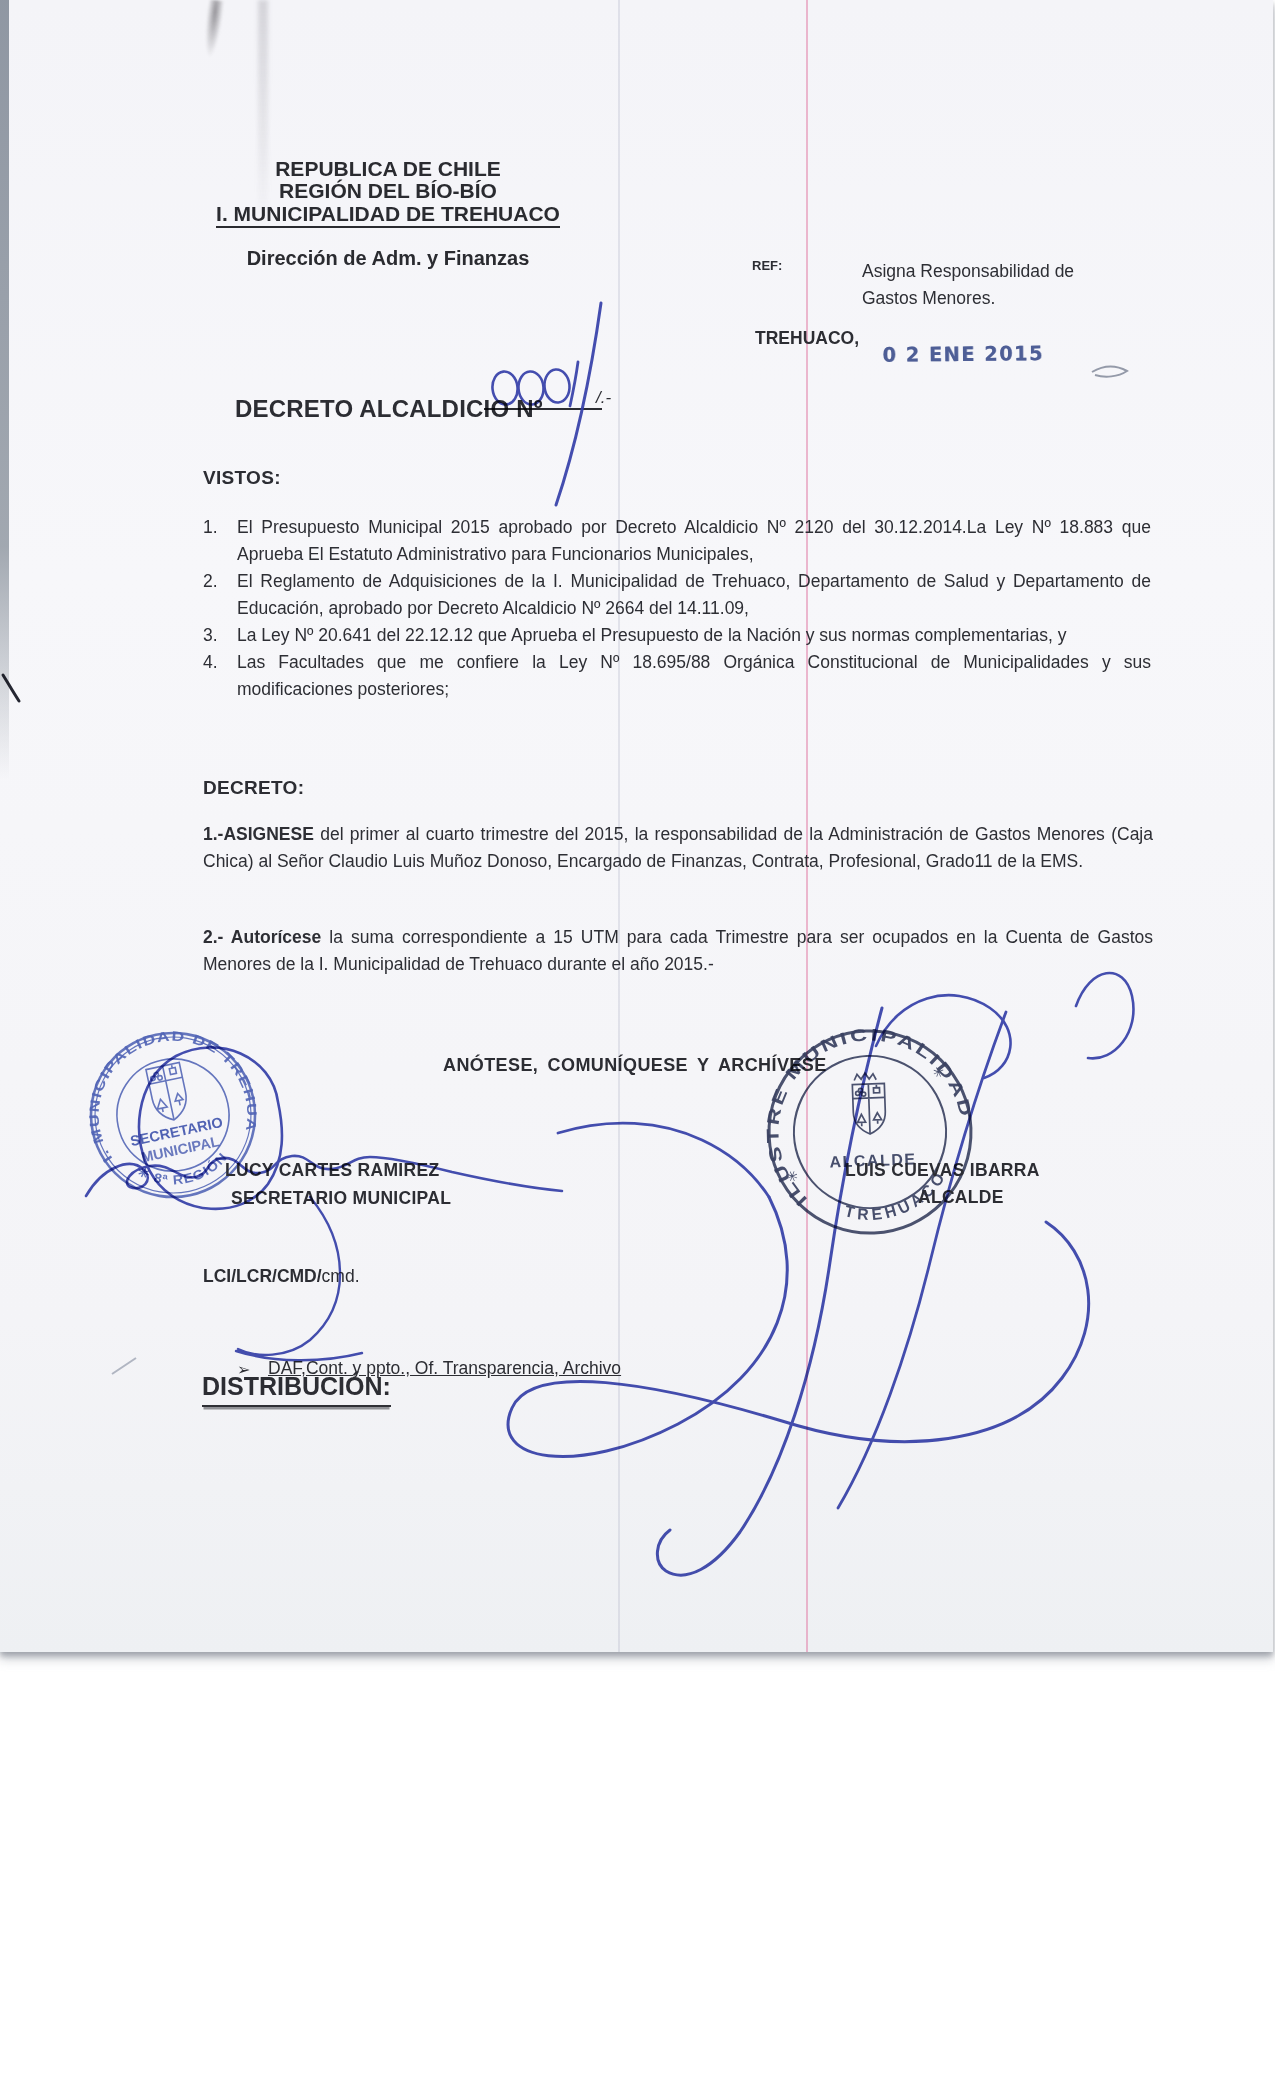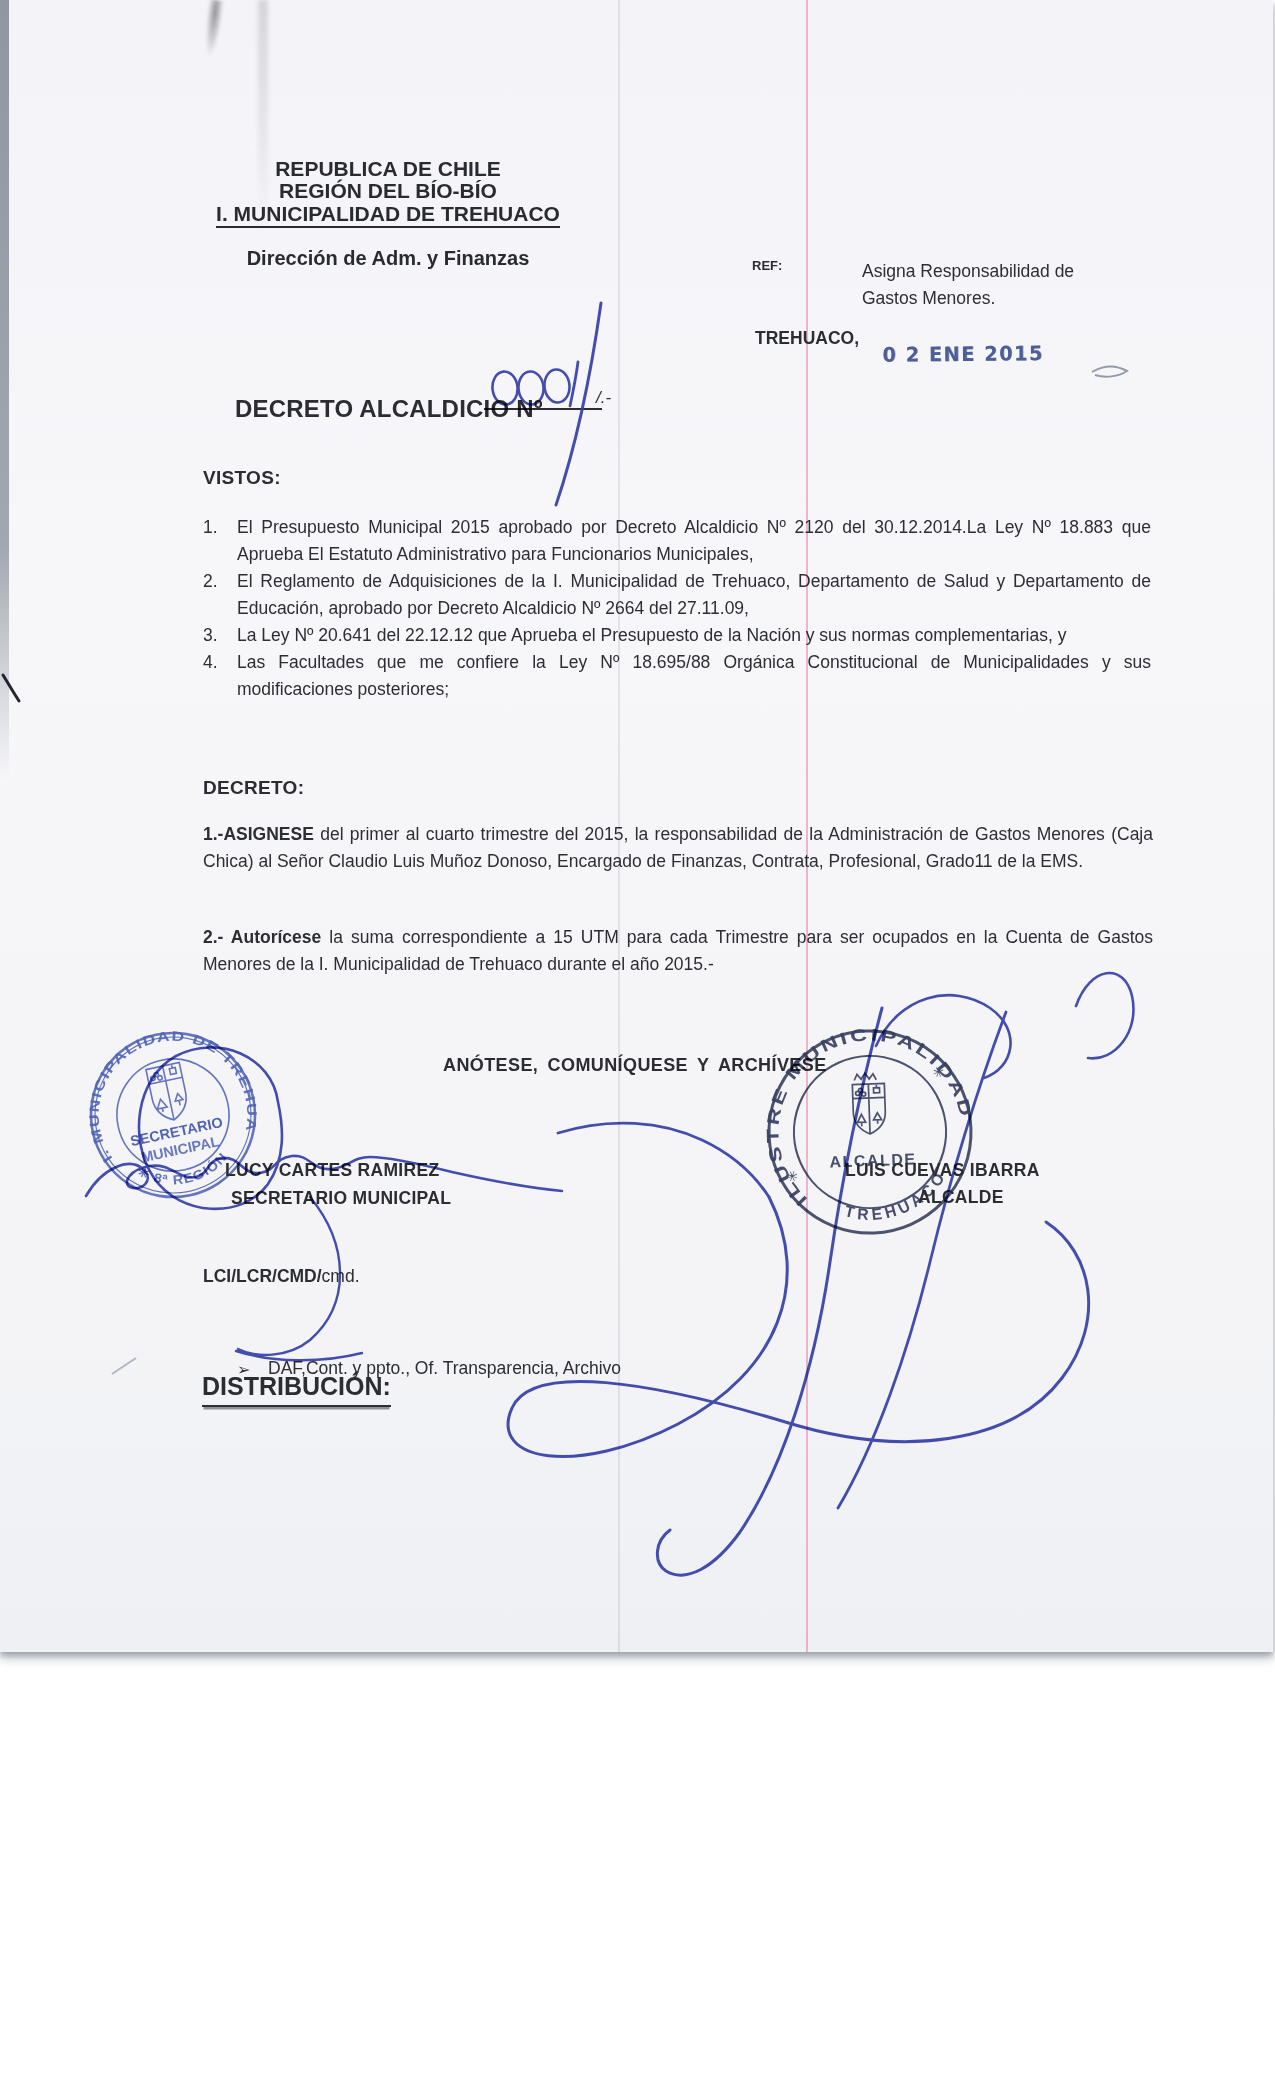--- a/index.html
+++ b/index.html
@@ -39,21 +39,21 @@
   .vli{display:flex;}
   .vnum{width:34px;flex:0 0 34px;}
   .vtext{flex:1;}
   .par{width:950px;}
   .anotese{left:443px;top:1055px;font-size:18px;font-weight:bold;letter-spacing:0.4px;word-spacing:4px;}
   .sig-name{font-size:17.5px;font-weight:bold;letter-spacing:0.3px;}
   .initials{left:203px;top:1266px;font-size:17.5px;}
   .distr{left:202px;top:1372px;font-size:25px;font-weight:bold;border-bottom:2.5px solid #2e2f35;
          padding-bottom:4px;box-shadow:0 4px 0 -1.5px rgba(46,47,53,0.5);}
   .bullet-glyph{left:237px;top:1360px;font-size:16px;color:#2d2e34;font-family:"DejaVu Sans",sans-serif;}
-  .bullet-text{left:268px;top:1358px;font-size:17.5px;}
+  .bullet-text{left:268px;top:1358px;font-size:17.5px;text-decoration:underline;}
   svg.layer{position:absolute;pointer-events:none;mix-blend-mode:multiply;}
   .stamp{position:absolute;mix-blend-mode:multiply;}
   .stamp text{font-family:"Liberation Sans",sans-serif;}
 </style>
 </head>
 <body>
 
 <div class="page">
   <div class="paper">
 
@@ -82,21 +82,21 @@
     <div class="abs decree-suffix">/.-</div>
 
     <div class="abs heading" style="left:203px;top:467px;">VISTOS:</div>
     <div class="abs vistos-list body-text">
       <div class="vli">
         <span class="vnum">1.</span>
         <span class="vtext just">El Presupuesto Municipal 2015 aprobado por Decreto Alcaldicio Nº 2120 del 30.12.2014.La Ley Nº 18.883 que Aprueba El Estatuto Administrativo para Funcionarios Municipales,</span>
       </div>
       <div class="vli">
         <span class="vnum">2.</span>
-        <span class="vtext just">El Reglamento de Adquisiciones de la I. Municipalidad de Trehuaco, Departamento de Salud y Departamento de Educación, aprobado por Decreto Alcaldicio Nº 2664 del 27.11.09,</span>
+        <span class="vtext just">El Reglamento de Adquisiciones de la I. Municipalidad de Trehuaco, Departamento de Salud y Departamento de Educación, aprobado por Decreto Alcaldicio Nº 2664 del 14.11.09,</span>
       </div>
       <div class="vli">
         <span class="vnum">3.</span>
         <span class="vtext just">La Ley Nº 20.641 del 22.12.12 que Aprueba el Presupuesto de la Nación y sus normas complementarias, y</span>
       </div>
       <div class="vli">
         <span class="vnum">4.</span>
         <span class="vtext just">Las Facultades que me confiere la Ley Nº 18.695/88 Orgánica Constitucional de Municipalidades y sus modificaciones posteriores;</span>
       </div>
     </div>

